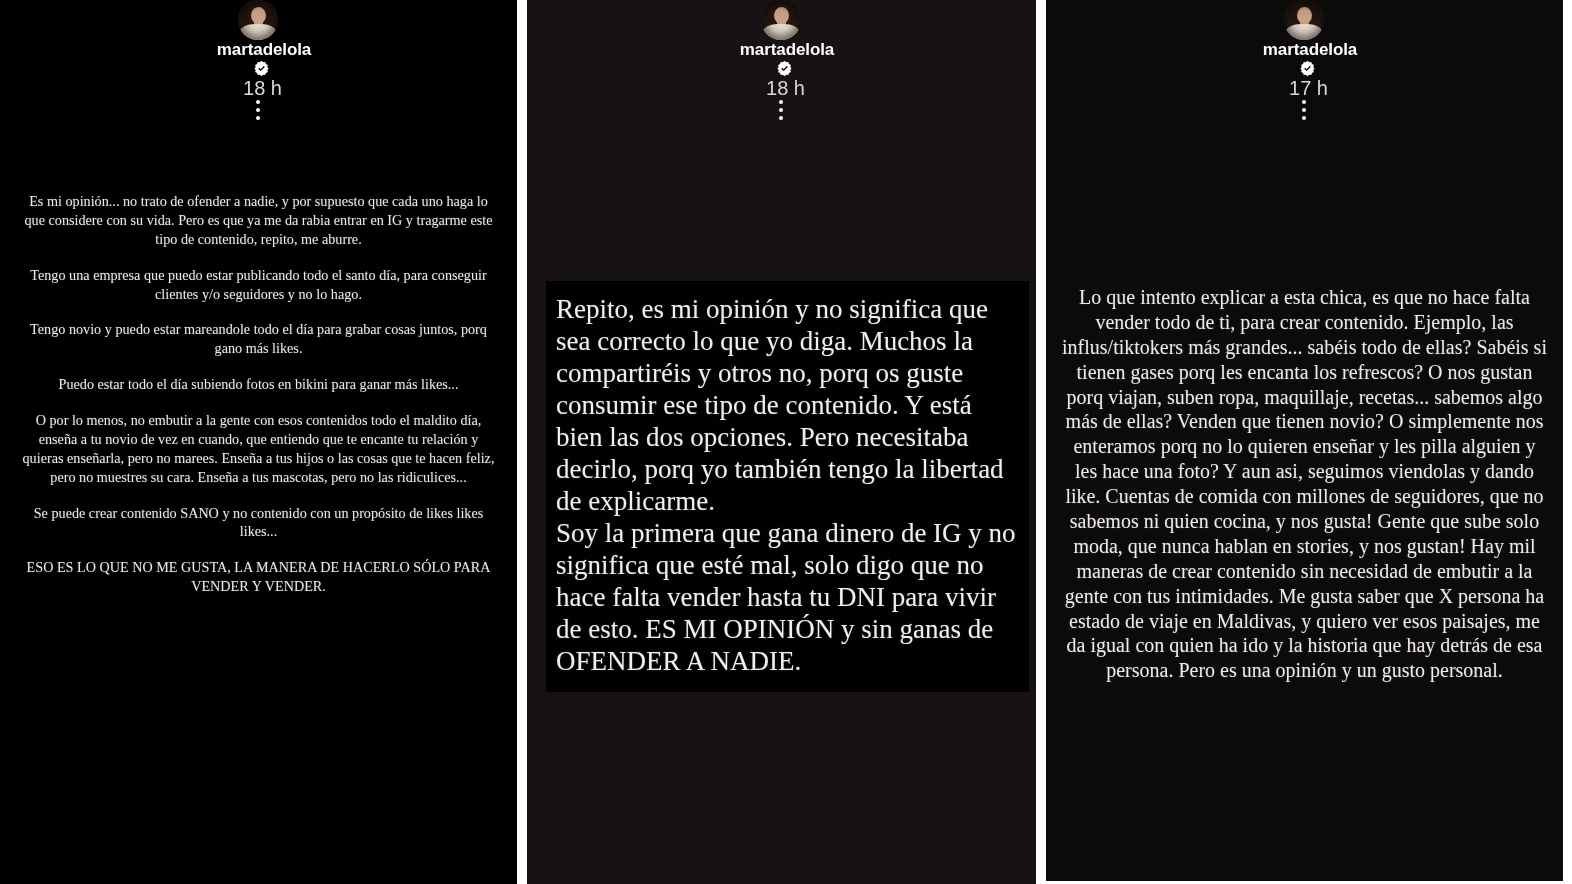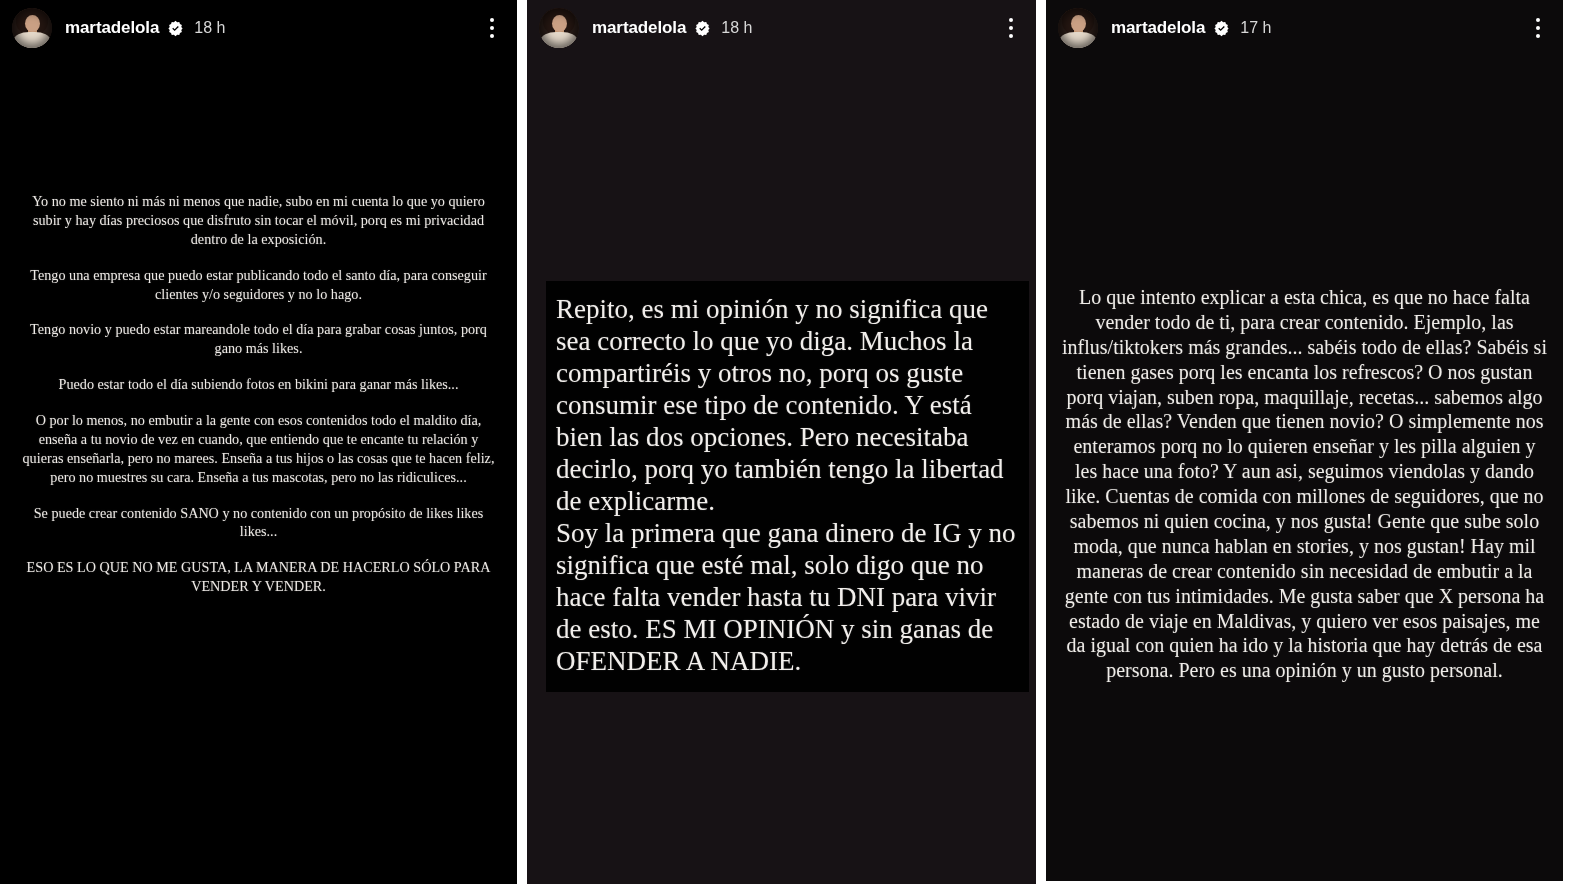--- a/index.html
+++ b/index.html
@@ -28,20 +28,21 @@
 
   
   .story-header {
     position: absolute;
     top: 0; left: 0; right: 0;
     height: 56px;
     display: flex;
     align-items: center;
     padding: 0 14px 0 12px;
     z-index: 5;
+    flex-direction: column;
   }
   .avatar {
     width: 40px; height: 40px;
     border-radius: 50%;
     flex: 0 0 40px;
     overflow: hidden;
     position: relative;
     background: #2a1d18;
   }
   .avatar .av-hair {
@@ -90,21 +91,21 @@
   .verified {
     margin-left: 8px;
     width: 17px; height: 17px;
     flex: 0 0 17px;
     display: block;
   }
   .timestamp {
     margin-left: 10px;
     color: #d8d8d8;
     font-family: "Liberation Sans", sans-serif;
-    font-size: 16px;
+    font-size: 20px;
     white-space: nowrap;
   }
   .spacer { flex: 1 1 auto; }
   .more-dots {
     width: 22px; height: 30px;
     display: flex; flex-direction: column;
     align-items: center; justify-content: center;
     gap: 4px;
   }
   .more-dots i {
@@ -199,21 +200,21 @@
       <div class="timestamp">18 h</div>
       <div class="spacer"></div>
       <div class="more-dots">
         <i></i>
           <i></i>
           <i></i>
       </div>
     </div>
 
     <div class="p1-body">
-      <p>Yo no me siento ni más ni menos que nadie, subo en mi cuenta lo que yo quiero subir y hay días preciosos que disfruto sin tocar el móvil, porq es mi privacidad dentro de la exposición.</p>
+      <p>Es mi opinión... no trato de ofender a nadie, y por supuesto que cada uno haga lo que considere con su vida. Pero es que ya me da rabia entrar en IG y tragarme este tipo de contenido, repito, me aburre.</p>
       <p>Tengo una empresa que puedo estar publicando todo el santo día, para conseguir clientes y/o seguidores y no lo hago.</p>
       <p>Tengo novio y puedo estar mareandole todo el día para grabar cosas juntos, porq gano más likes.</p>
       <p>Puedo estar todo el día subiendo fotos en bikini para ganar más likes...</p>
       <p>O por lo menos, no embutir a la gente con esos contenidos todo el maldito día, enseña a tu novio de vez en cuando, que entiendo que te encante tu relación y quieras enseñarla, pero no marees. Enseña a tus hijos o las cosas que te hacen feliz, pero no muestres su cara. Enseña a tus mascotas, pero no las ridiculices...</p>
       <p>Se puede crear contenido SANO y no contenido con un propósito de likes likes likes...</p>
       <p>ESO ES LO QUE NO ME GUSTA, LA MANERA DE HACERLO SÓLO PARA VENDER Y VENDER.</p>
     </div>
   </div>
 
   <div class="gap"></div>

